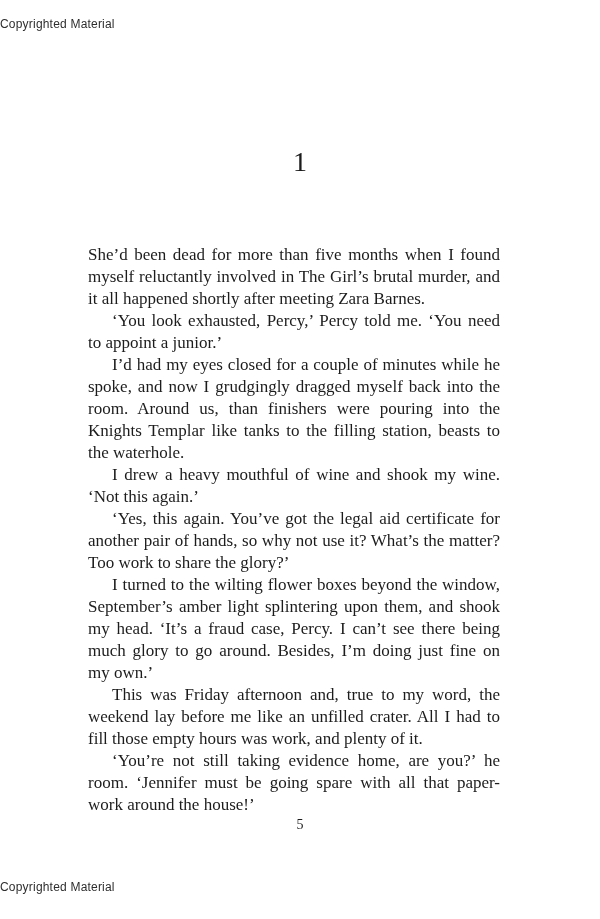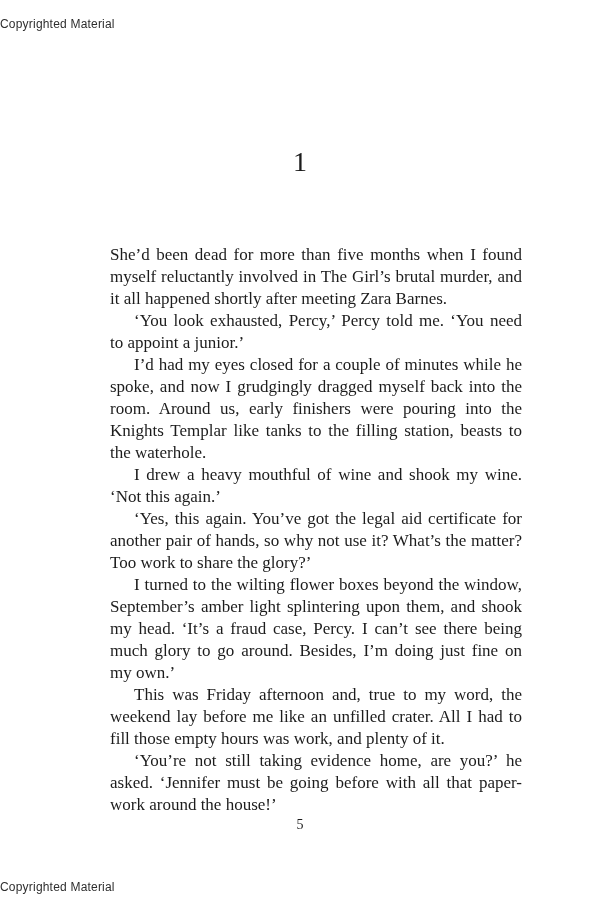--- a/index.html
+++ b/index.html
@@ -38,21 +38,20 @@
   }
   .body-text {
     position: absolute;
     top: 244px;
     left: 88px;
     width: 412px;
     font-size: 17px;
     line-height: 22px;
     text-align: justify;
     color: #1c1c1c;
-    margin-left: 22px;
   }
   .body-text p {
     margin: 0;
     padding: 0;
   }
   .body-text p.indent {
     text-indent: 24px;
   }
   .page-number {
     position: absolute;
@@ -67,23 +66,23 @@
 </head>
 <body>
 
 <div class="watermark watermark-top">Copyrighted Material</div>
 
 <div class="chapter-number">1</div>
 
 <div class="body-text">
   <p>She’d been dead for more than five months when I found myself reluctantly involved in The Girl’s brutal murder, and it all happened shortly after meeting Zara Barnes.</p>
   <p class="indent">‘You look exhausted, Percy,’ Percy told me. ‘You need to appoint a junior.’</p>
-  <p class="indent">I’d had my eyes closed for a couple of minutes while he spoke, and now I grudgingly dragged myself back into the room. Around us, early finishers were pouring into the Knights Templar like tanks to the filling station, beasts to the waterhole.</p>
+  <p class="indent">I’d had my eyes closed for a couple of minutes while he spoke, and now I grudgingly dragged myself back into the room. Around us, than finishers were pouring into the Knights Templar like tanks to the filling station, beasts to the waterhole.</p>
   <p class="indent">I drew a heavy mouthful of wine and shook my wine. ‘Not this again.’</p>
   <p class="indent">‘Yes, this again. You’ve got the legal aid certificate for another pair of hands, so why not use it? What’s the matter? Too work to share the glory?’</p>
   <p class="indent">I turned to the wilting flower boxes beyond the window, September’s amber light splintering upon them, and shook my head. ‘It’s a fraud case, Percy. I can’t see there being much glory to go around. Besides, I’m doing just fine on my own.’</p>
   <p class="indent">This was Friday afternoon and, true to my word, the weekend lay before me like an unfilled crater. All I had to fill those empty hours was work, and plenty of it.</p>
-  <p class="indent">‘You’re not still taking evidence home, are you?’ he asked. ‘Jennifer must be going before with all that paper-work around the house!’</p>
+  <p class="indent">‘You’re not still taking evidence home, are you?’ he room. ‘Jennifer must be going spare with all that paper-work around the house!’</p>
 </div>
 
 <div class="page-number">5</div>
 
 <div class="watermark watermark-bottom">Copyrighted Material</div>
 
 </body></html>

